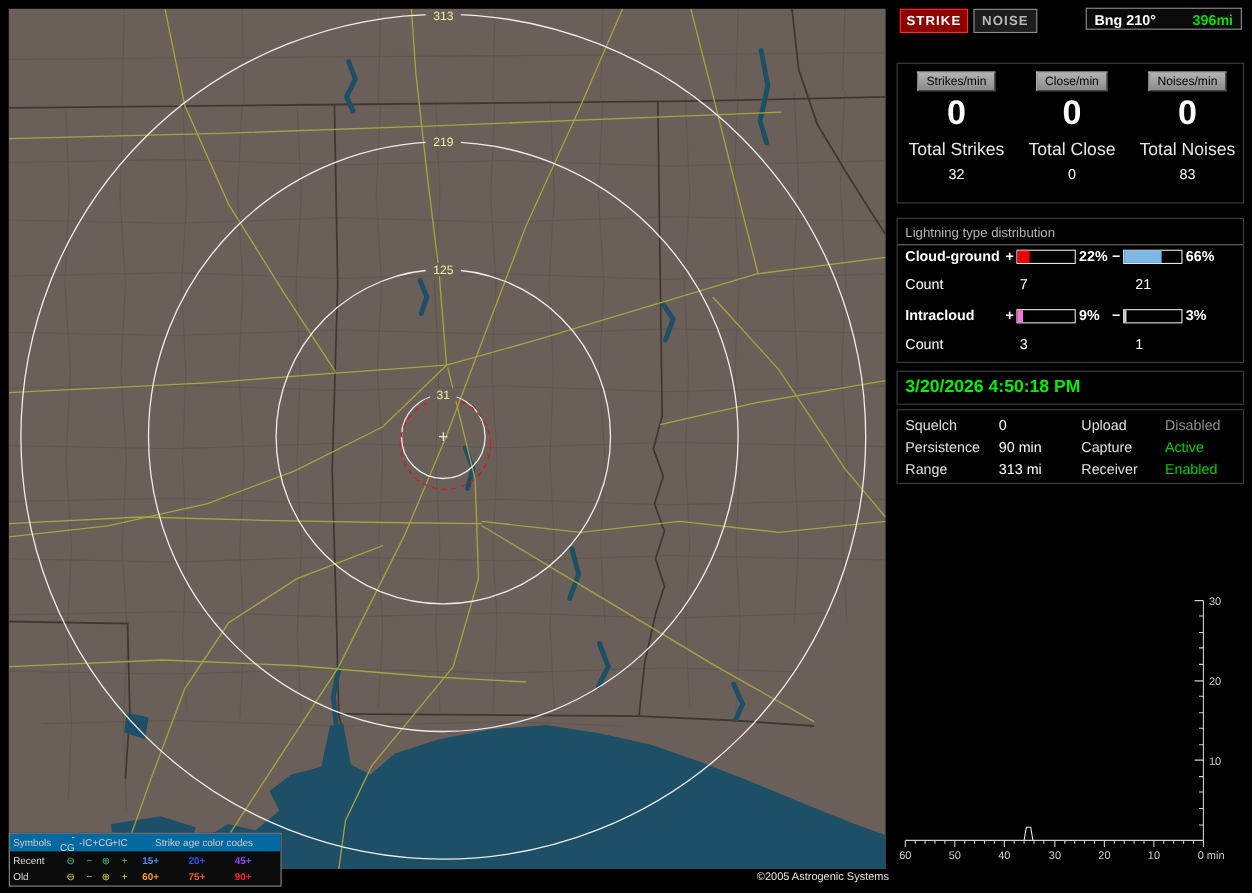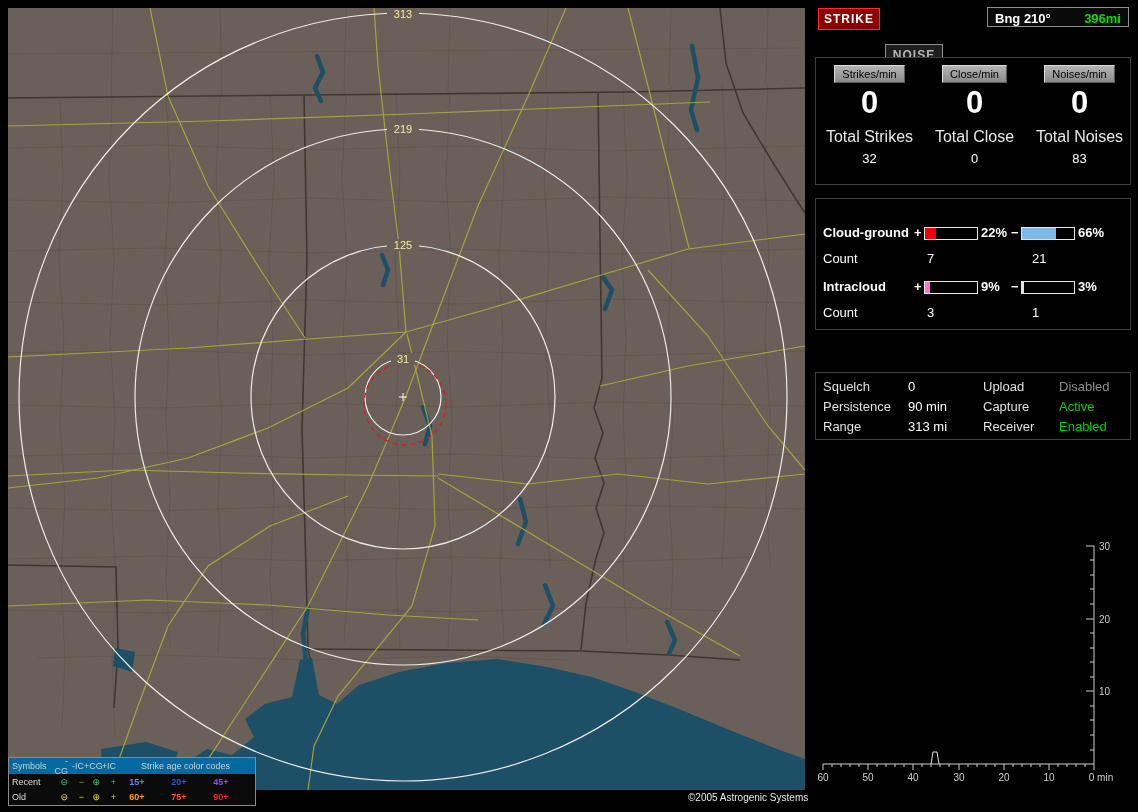--- a/index.html
+++ b/index.html
@@ -15,21 +15,21 @@
   .lg-sym{width:16px;text-align:right;}
   .lg-agehead{flex:1;text-align:center;}
   .lg-age{width:42px;text-align:center;font-weight:bold;}
   
   .rpanel{position:absolute;left:815px;top:0;width:316px;height:812px;}
   .sec{position:absolute;left:0;width:316px;background:#000;border:1px solid #3f3f3f;box-sizing:border-box;}
   .nob{border:none;}
   .btn{position:absolute;top:8px;height:22px;font-size:12px;font-weight:bold;text-align:center;
     line-height:20px;letter-spacing:1px;box-sizing:border-box;cursor:pointer;}
   .btn-strike{left:3px;width:62px;background:#8c0000;border:1px solid #ff2a2a;color:#fff;}
-  .btn-noise{left:70px;width:58px;background:#1d1d1d;border:1px solid #8f8f8f;color:#b8b8b8;margin-top:36px;}
+  .btn-noise{left:70px;width:58px;background:#1d1d1d;border:1px solid #8f8f8f;color:#b8b8b8;}
   .bng-box{position:absolute;left:172px;top:7px;width:142px;height:20px;border:1px solid #8f8f8f;
     background:#0a0a0a;box-sizing:border-box;}
   .bng-label{position:absolute;left:7px;top:3px;font-size:13px;font-weight:bold;color:#fff;}
   .bng-value{position:absolute;right:7px;top:3px;font-size:13px;font-weight:bold;color:#00dc00;}
   .rate-col{position:absolute;top:0;width:105px;text-align:center;}
   .chip{display:inline-block;margin-top:7px;padding:2px 7px;background:linear-gradient(#b4b4b4,#8a8a8a);
     color:#000;font-size:11px;border:1px solid;border-color:#dcdcdc #5a5a5a #5a5a5a #dcdcdc;cursor:pointer;}
   .bigzero{font-size:31px;font-weight:bold;margin-top:2px;color:#fff;}
   .total-label{font-size:16px;margin-top:7px;color:#e8e8e8;}
   .total-value{font-size:13px;margin-top:5px;color:#fff;}
@@ -207,20 +207,21 @@
     </div>
     <div class="rate-col" style="left:211px;">
       <span class="chip">Noises/min</span>
       <div class="bigzero">0</div>
       <div class="total-label">Total Noises</div>
       <div class="total-value">83</div>
     </div>
   </div>
 
   <div class="sec" style="top:198px;height:132px;">
+    <div class="dist-title">Lightning type distribution</div>
     <span class="abs bname" style="left:7px;top:26px;">Cloud-ground</span>
     <span class="abs sign" style="left:98px;top:26px;">+</span>
     <span class="bar" style="left:108px;top:28px;">
       <span class="bar-fill" style="width: 22%; background: rgb(240, 0, 0);"></span>
     </span>
     <span class="abs pct" style="left:165px;top:26px;">22%</span>
     <span class="abs sign" style="left:195px;top:26px;">−</span>
     <span class="bar" style="left:205px;top:28px;">
       <span class="bar-fill" style="width: 66%; background: rgb(124, 184, 232);"></span>
     </span>
@@ -238,20 +239,23 @@
     <span class="abs sign" style="left:195px;top:80px;">−</span>
     <span class="bar" style="left:205px;top:82px;">
       <span class="bar-fill" style="width: 3%; background: rgb(224, 224, 224);"></span>
     </span>
     <span class="abs pct" style="left:262px;top:80px;">3%</span>
     <span class="abs val" style="left:7px;top:106px;">Count</span>
     <span class="abs val" style="left:111px;top:106px;">3</span>
     <span class="abs val" style="left:216px;top:106px;">1</span>
   </div>
 
+  <div class="sec" style="top:337px;height:31px;">
+    <span class="dt">3/20/2026 4:50:18 PM</span>
+  </div>
 
   <div class="sec" style="top:372px;height:68px;">
     <span class="abs lbl" style="left:7px;top:6px;">Squelch</span>
     <span class="abs val" style="left:92px;top:6px;">0</span>
     <span class="abs lbl" style="left:167px;top:6px;">Upload</span>
     <span class="abs v-dis" style="left:243px;top:6px;">Disabled</span>
     <span class="abs lbl" style="left:7px;top:26px;">Persistence</span>
     <span class="abs val" style="left:92px;top:26px;">90 min</span>
     <span class="abs lbl" style="left:167px;top:26px;">Capture</span>
     <span class="abs v-on" style="left:243px;top:26px;">Active</span>

